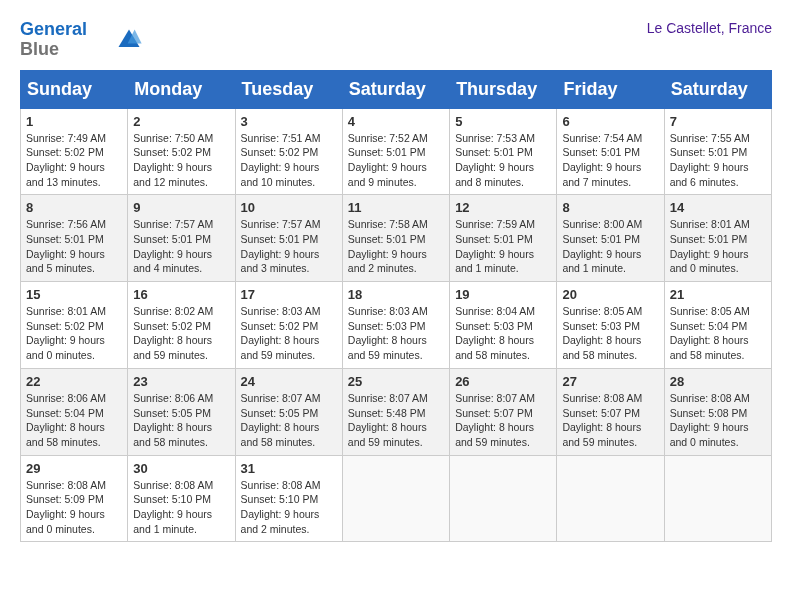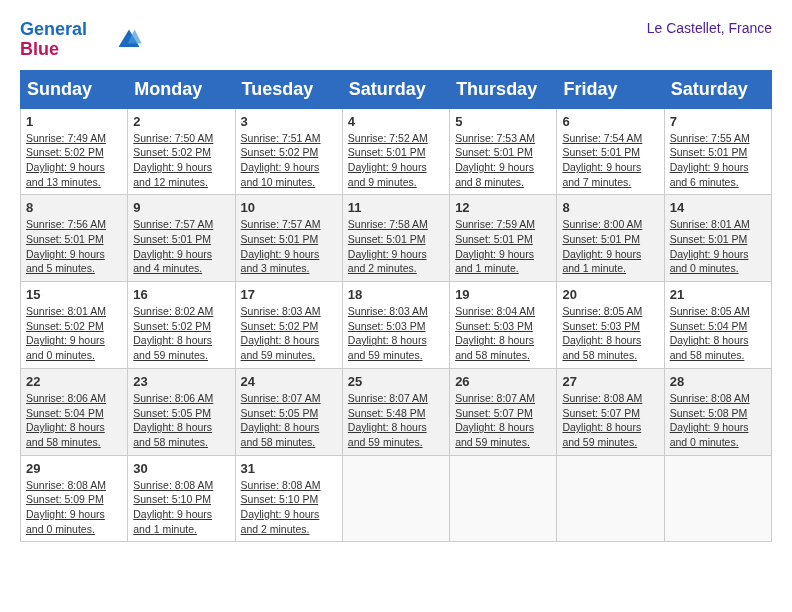--- a/index.html
+++ b/index.html
@@ -74,34 +74,33 @@
       background-color: #f2f2f2;
     }
     .day-num {
       font-size: 13px;
       font-weight: bold;
       display: block;
       margin-bottom: 2px;
     }
     .day-info {
       line-height: 1.4;
-      text-decoration: underline;
     }
     td.empty {
       background: #f9f9f9;
     }
   </style>
 </head>
 <body>
 
 <div class="header">
   <div class="logo">
     <div>
       <div class="logo-text">
-        <span>General</span><br><span style="color:#be185d;">Blue</span>
+        <span>General</span><br><span style="color:#737373;">Blue</span>
       </div>
     </div>
     <svg class="logo-icon" viewBox="0 0 40 40">
       <polygon points="20,5 35,30 5,30" fill="#1a6bbf"></polygon>
       <polygon points="28,5 38,25 18,25" fill="#4499dd" opacity="0.7"></polygon>
     </svg>
   </div>
   <div class="title-section">
     <div class="location">Le Castellet, France</div>
   </div>

